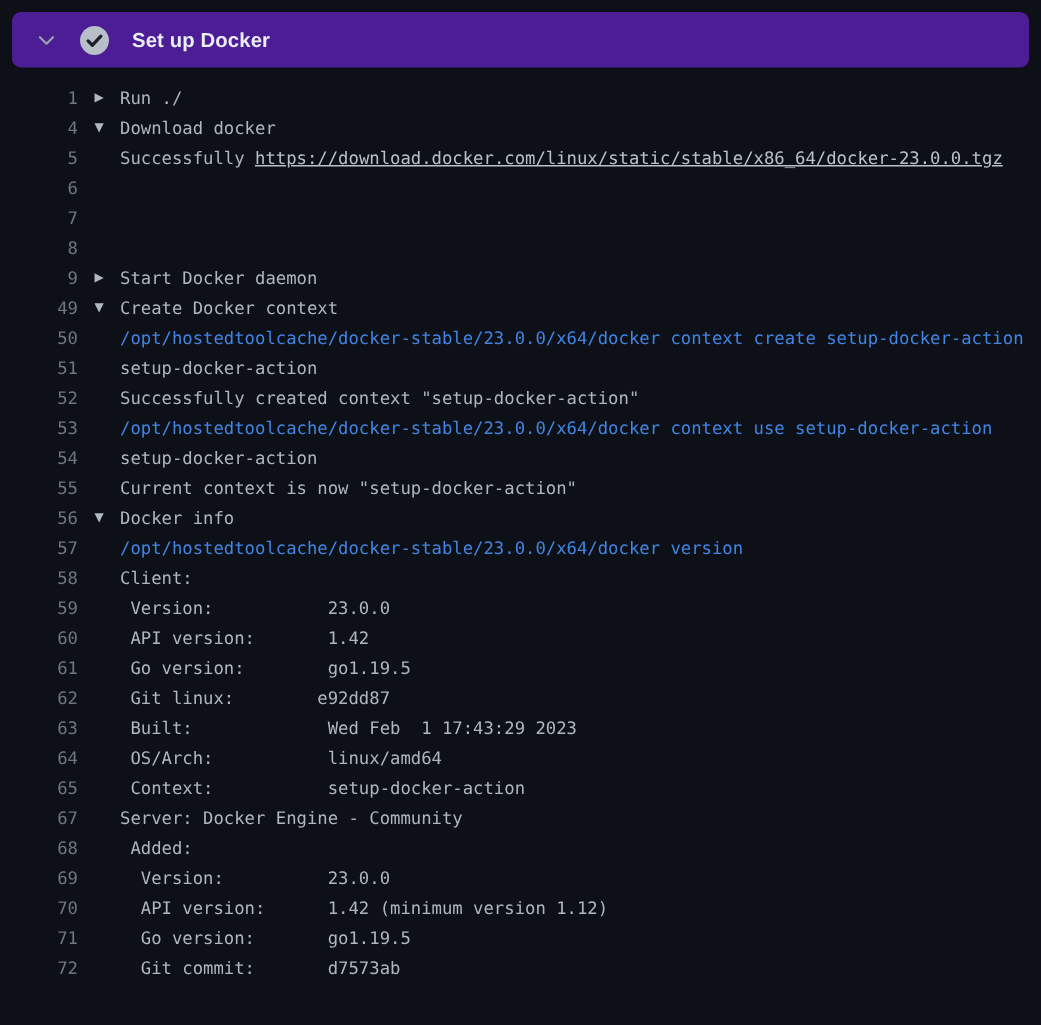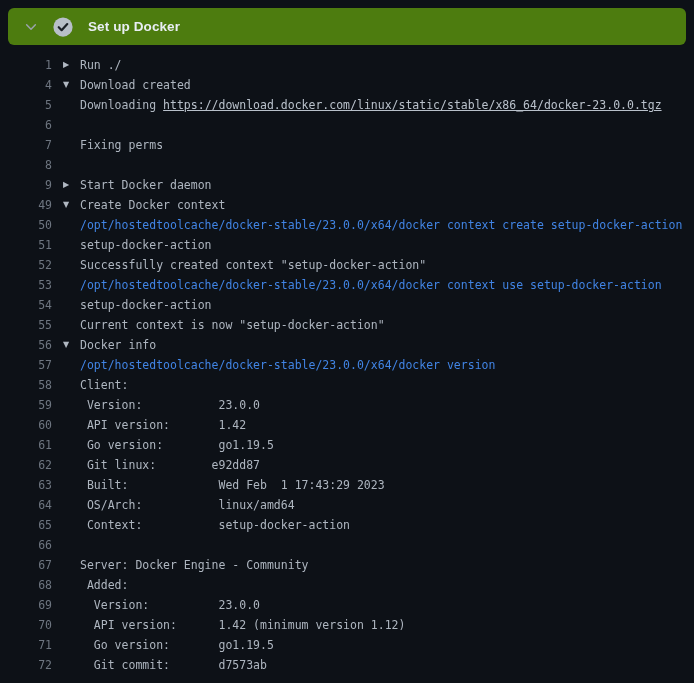--- a/index.html
+++ b/index.html
@@ -7,21 +7,21 @@
     width:694px;height:683px;
     background:#0d1117;
     overflow:hidden;
     position:relative;
     font-family:"Liberation Sans",sans-serif;
   }
   .step-header{
     position:absolute;left:8px;top:8px;
     width:678px;height:37px;
     box-sizing:border-box;
-    background:#4d7c0f;
+    background:#4c1d95;
     border-radius:6px;
     display:flex;align-items:center;
     padding:0 14px;
     cursor:pointer;
   }
   .chev{display:flex;align-items:center;justify-content:center;width:18px;margin-right:12px;flex:none;}
   .check{display:flex;align-items:center;justify-content:center;width:22px;margin-right:14px;flex:none;}
   .step-title{
     color:#e9eef4;
     font-size:13.5px;
@@ -75,43 +75,42 @@
     <svg width="22" height="22" viewBox="0 0 16 16">
       <circle cx="8" cy="8" r="7" fill="#b8bfc9"></circle>
       <path d="M4.9 8.2 L7 10.3 L11.1 5.9" fill="none" stroke="#1c2129" stroke-width="1.6" stroke-linecap="round" stroke-linejoin="round"></path>
     </svg>
   </span>
   <span class="step-title">Set up Docker</span>
 </div>
 
 <div class="log">
     <div class="row group"><span class="num">1</span><span class="marker">▶</span><span class="content"><span>Run ./</span></span></div>
-    <div class="row group"><span class="num">4</span><span class="marker">▼</span><span class="content"><span>Download created</span></span></div>
-    <div class="row"><span class="num">5</span><span class="marker"></span><span class="content"><span>Downloading </span><span class="t-link">https://download.docker.com/linux/static/stable/x86_64/docker-23.0.0.tgz</span></span></div>
+    <div class="row group"><span class="num">4</span><span class="marker">▼</span><span class="content"><span>Download docker</span></span></div>
+    <div class="row"><span class="num">5</span><span class="marker"></span><span class="content"><span>Successfully </span><span class="t-link">https://download.docker.com/linux/static/stable/x86_64/docker-23.0.0.tgz</span></span></div>
     <div class="row"><span class="num">6</span><span class="marker"></span></div>
-    <div class="row"><span class="num">7</span><span class="marker"></span><span class="content"><span>Fixing perms</span></span></div>
+    <div class="row"><span class="num">7</span><span class="marker"></span></div>
     <div class="row"><span class="num">8</span><span class="marker"></span></div>
     <div class="row group"><span class="num">9</span><span class="marker">▶</span><span class="content"><span>Start Docker daemon</span></span></div>
     <div class="row group"><span class="num">49</span><span class="marker">▼</span><span class="content"><span>Create Docker context</span></span></div>
     <div class="row"><span class="num">50</span><span class="marker"></span><span class="content"><span class="t-cmd">/opt/hostedtoolcache/docker-stable/23.0.0/x64/docker context create setup-docker-action</span></span></div>
     <div class="row"><span class="num">51</span><span class="marker"></span><span class="content"><span>setup-docker-action</span></span></div>
     <div class="row"><span class="num">52</span><span class="marker"></span><span class="content"><span>Successfully created context "setup-docker-action"</span></span></div>
     <div class="row"><span class="num">53</span><span class="marker"></span><span class="content"><span class="t-cmd">/opt/hostedtoolcache/docker-stable/23.0.0/x64/docker context use setup-docker-action</span></span></div>
     <div class="row"><span class="num">54</span><span class="marker"></span><span class="content"><span>setup-docker-action</span></span></div>
     <div class="row"><span class="num">55</span><span class="marker"></span><span class="content"><span>Current context is now "setup-docker-action"</span></span></div>
     <div class="row group"><span class="num">56</span><span class="marker">▼</span><span class="content"><span>Docker info</span></span></div>
     <div class="row"><span class="num">57</span><span class="marker"></span><span class="content"><span class="t-cmd">/opt/hostedtoolcache/docker-stable/23.0.0/x64/docker version</span></span></div>
     <div class="row"><span class="num">58</span><span class="marker"></span><span class="content"><span>Client:</span></span></div>
     <div class="row"><span class="num">59</span><span class="marker"></span><span class="content"><span> Version:           23.0.0</span></span></div>
     <div class="row"><span class="num">60</span><span class="marker"></span><span class="content"><span> API version:       1.42</span></span></div>
     <div class="row"><span class="num">61</span><span class="marker"></span><span class="content"><span> Go version:        go1.19.5</span></span></div>
     <div class="row"><span class="num">62</span><span class="marker"></span><span class="content"><span> Git linux:        e92dd87</span></span></div>
     <div class="row"><span class="num">63</span><span class="marker"></span><span class="content"><span> Built:             Wed Feb  1 17:43:29 2023</span></span></div>
     <div class="row"><span class="num">64</span><span class="marker"></span><span class="content"><span> OS/Arch:           linux/amd64</span></span></div>
     <div class="row"><span class="num">65</span><span class="marker"></span><span class="content"><span> Context:           setup-docker-action</span></span></div>
-    <div class="row"><span class="num">66</span><span class="marker"></span><span class="content"><span></span></span></div>
     <div class="row"><span class="num">67</span><span class="marker"></span><span class="content"><span>Server: Docker Engine - Community</span></span></div>
     <div class="row"><span class="num">68</span><span class="marker"></span><span class="content"><span> Added:</span></span></div>
     <div class="row"><span class="num">69</span><span class="marker"></span><span class="content"><span>  Version:          23.0.0</span></span></div>
     <div class="row"><span class="num">70</span><span class="marker"></span><span class="content"><span>  API version:      1.42 (minimum version 1.12)</span></span></div>
     <div class="row"><span class="num">71</span><span class="marker"></span><span class="content"><span>  Go version:       go1.19.5</span></span></div>
     <div class="row"><span class="num">72</span><span class="marker"></span><span class="content"><span>  Git commit:       d7573ab</span></span></div>
   </div>
 
 </body></html>

